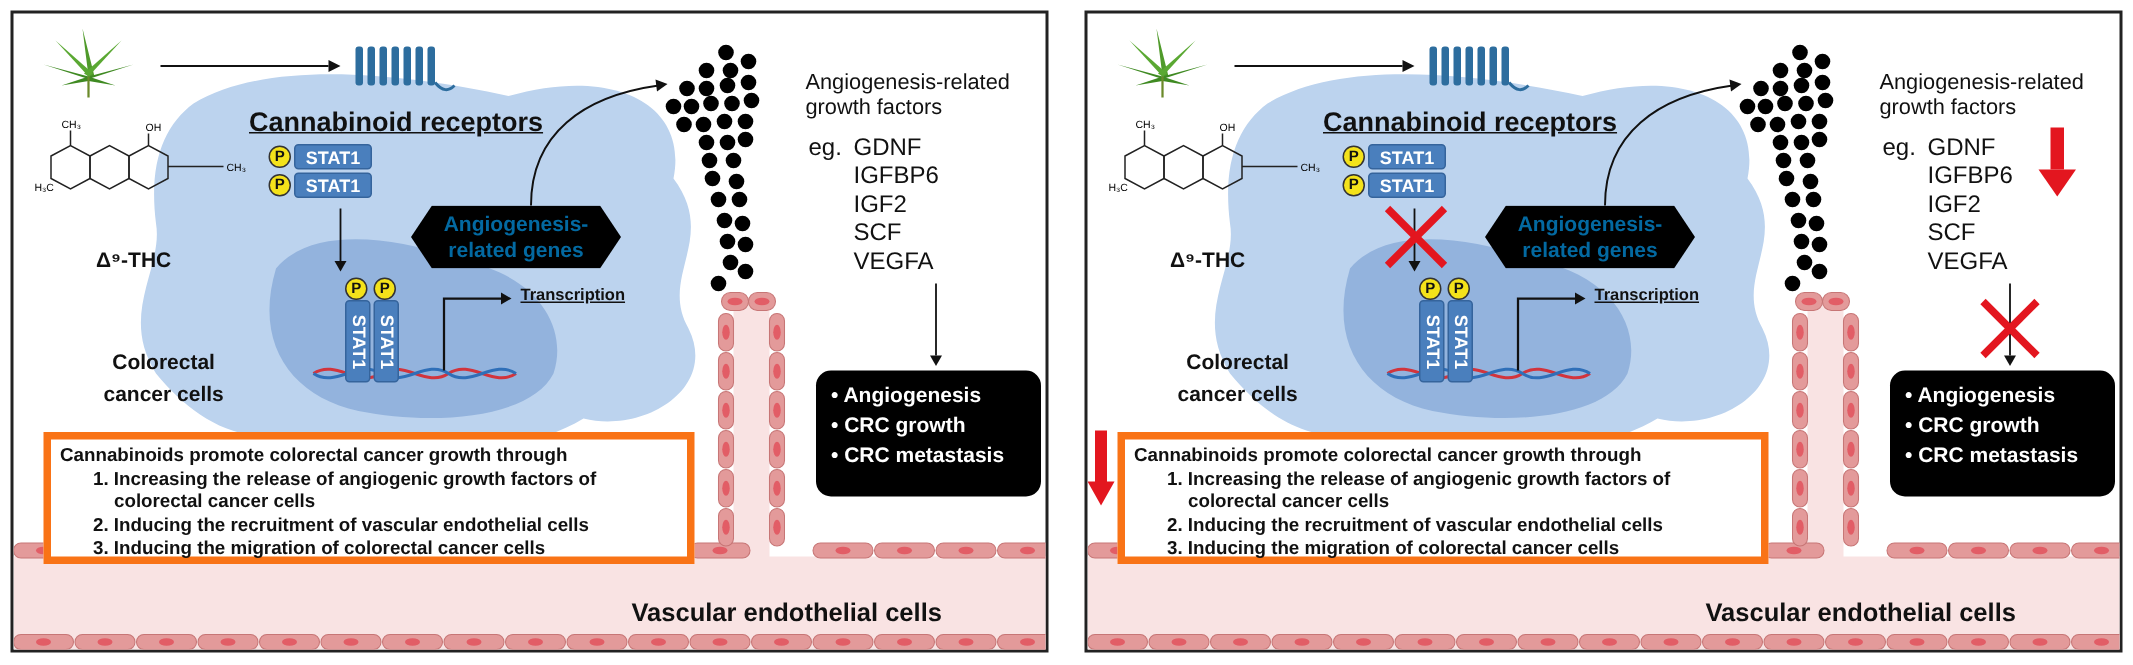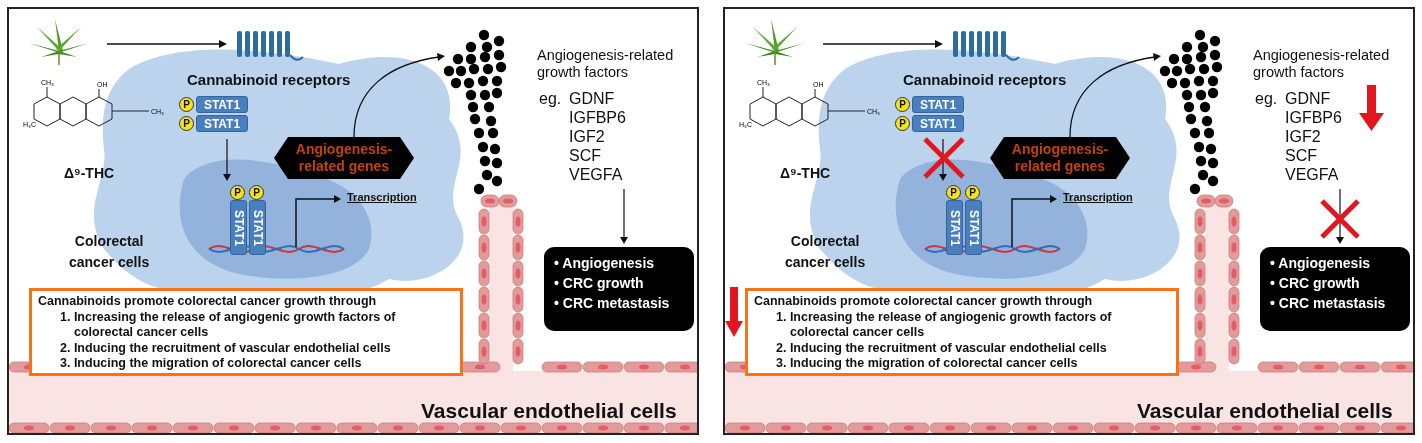--- a/index.html
+++ b/index.html
@@ -2,39 +2,39 @@
 <html><head>
 <meta charset="utf-8">
 <style>
   html, body { margin:0; padding:0; background:#ffffff; }
   body { width:1422px; height:443px; position:relative; overflow:hidden; font-family:"Liberation Sans", sans-serif; }
   .panel { position:absolute; top:7px; width:692px; height:428px; border:2px solid #222; box-sizing:border-box; background:#fff; overflow:hidden; }
   #panel-left { left:7px; }
   #panel-right { left:723px; }
   .panel svg.bg { position:absolute; left:0; top:0; width:692px; height:428px; }
   .lbl { position:absolute; color:#111; white-space:nowrap; }
-  .rec-label { left:178px; top:62px; font-size:15px; font-weight:bold; }
+  .rec-label { left:157px; top:62px; font-size:18px; font-weight:bold;text-decoration:underline; }
   .thc-label { left:55px; top:156px; font-size:14px; font-weight:bold; }
   .crc-label { left:60px; top:222px; font-size:14px; font-weight:bold; text-align:center; line-height:21px; }
   .gf-title { left:528px; top:38px; font-size:14.5px; font-weight:normal; line-height:17px; }
   .gf-list { left:560px; top:80px; font-size:16px; line-height:19px; }
   .gf-list .eg { position:absolute; left:-30px; top:0; }
   .gf-list div { padding-left:0; }
   .transcription { left:338px; top:182px; font-size:11px; font-weight:bold;text-decoration:underline; }
   .stat-h { position:absolute; width:52px; height:17px; background:#4a7fbd; border:1px solid #35649c; border-radius:3px; color:#fff; font-size:12px; font-weight:bold; text-align:center; line-height:17px; box-sizing:border-box; }
   .stat-v { position:absolute; width:17px; height:55px; background:#4a7fbd; border:1px solid #35649c; border-radius:3px; box-sizing:border-box; }
   .stat-v span { position:absolute; left:50%; top:50%; transform:translate(-50%,-50%) rotate(90deg); color:#fff; font-size:12px; font-weight:bold; white-space:nowrap; }
   .pcirc { position:absolute; width:15px; height:15px; border-radius:50%; background:#f4e21a; border:1px solid #333; box-sizing:border-box; font-size:10px; font-weight:bold; text-align:center; line-height:13px; color:#111; }
-  .genes-box { position:absolute; left:265px; top:128px; width:140px; height:42px; background:#000; color:#c2410c; font-size:14px; font-weight:bold; text-align:center; line-height:17px; padding-top:4px; box-sizing:border-box; clip-path:polygon(10% 0, 90% 0, 100% 50%, 90% 100%, 10% 100%, 0 50%); }
+  .genes-box { position:absolute; left:265px; top:128px; width:140px; height:42px; background:#000; color:#0369a1; font-size:14px; font-weight:bold; text-align:center; line-height:17px; padding-top:4px; box-sizing:border-box; clip-path:polygon(10% 0, 90% 0, 100% 50%, 90% 100%, 10% 100%, 0 50%); }
   .outcome-box { position:absolute; left:535px; top:238px; width:150px; height:84px; background:#000; border-radius:10px; color:#fff; font-size:14px; font-weight:bold; padding:6px 0 0 10px; box-sizing:border-box; line-height:20px; }
-  .summary-box { position:absolute; left:20px; top:279px; width:434px; height:88px; background:#fff; border:3px solid #f97316; box-sizing:border-box; padding:3px 6px; font-size:12.5px; line-height:15.5px; color:#111; }
+  .summary-box { position:absolute; left:20px; top:279px; width:434px; height:88px; background:#fff; border:5px solid #f97316; box-sizing:border-box; padding:3px 6px; font-size:12.5px; line-height:15.5px; color:#111; }
   .summary-box .item { padding-left:22px; font-weight:bold; }
   .summary-box .cont { padding-left:36px; font-weight:bold; }
   .summary-box .head { font-weight:bold; }
-  .vec-label { left:412px; top:390px; font-size:21px; font-weight:bold; }
+  .vec-label { left:412px; top:390px; font-size:17px; font-weight:bold; }
   #panel-right .summary-box { left:20px; top:279px; }
 </style>
 </head>
 <body>
 
 <div class="panel" id="panel-left">
   <svg class="bg" viewBox="0 0 692 428">
 
     <path d="M120,60 C170,30 260,40 330,55 C400,35 450,60 440,110 C470,150 430,175 450,210 C470,250 420,280 380,270 C330,300 260,290 200,280 C150,290 120,270 95,240 C70,200 100,170 95,140 C90,100 100,75 120,60 Z" fill="#bcd3ee"></path>
 

